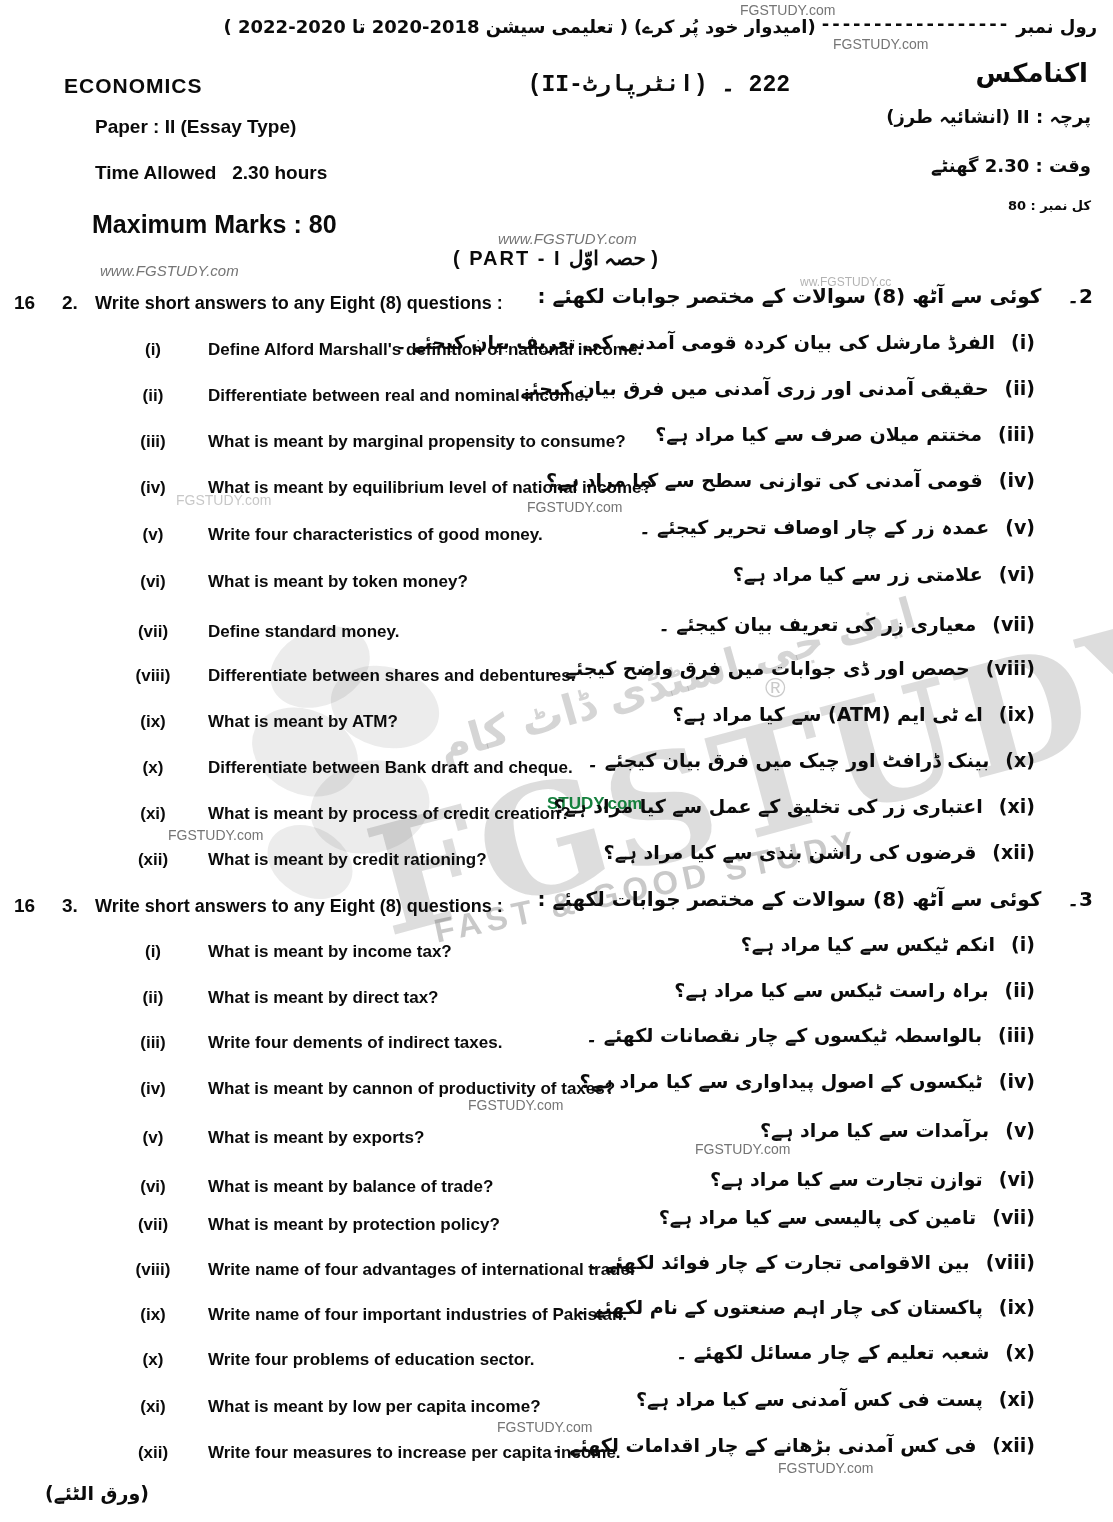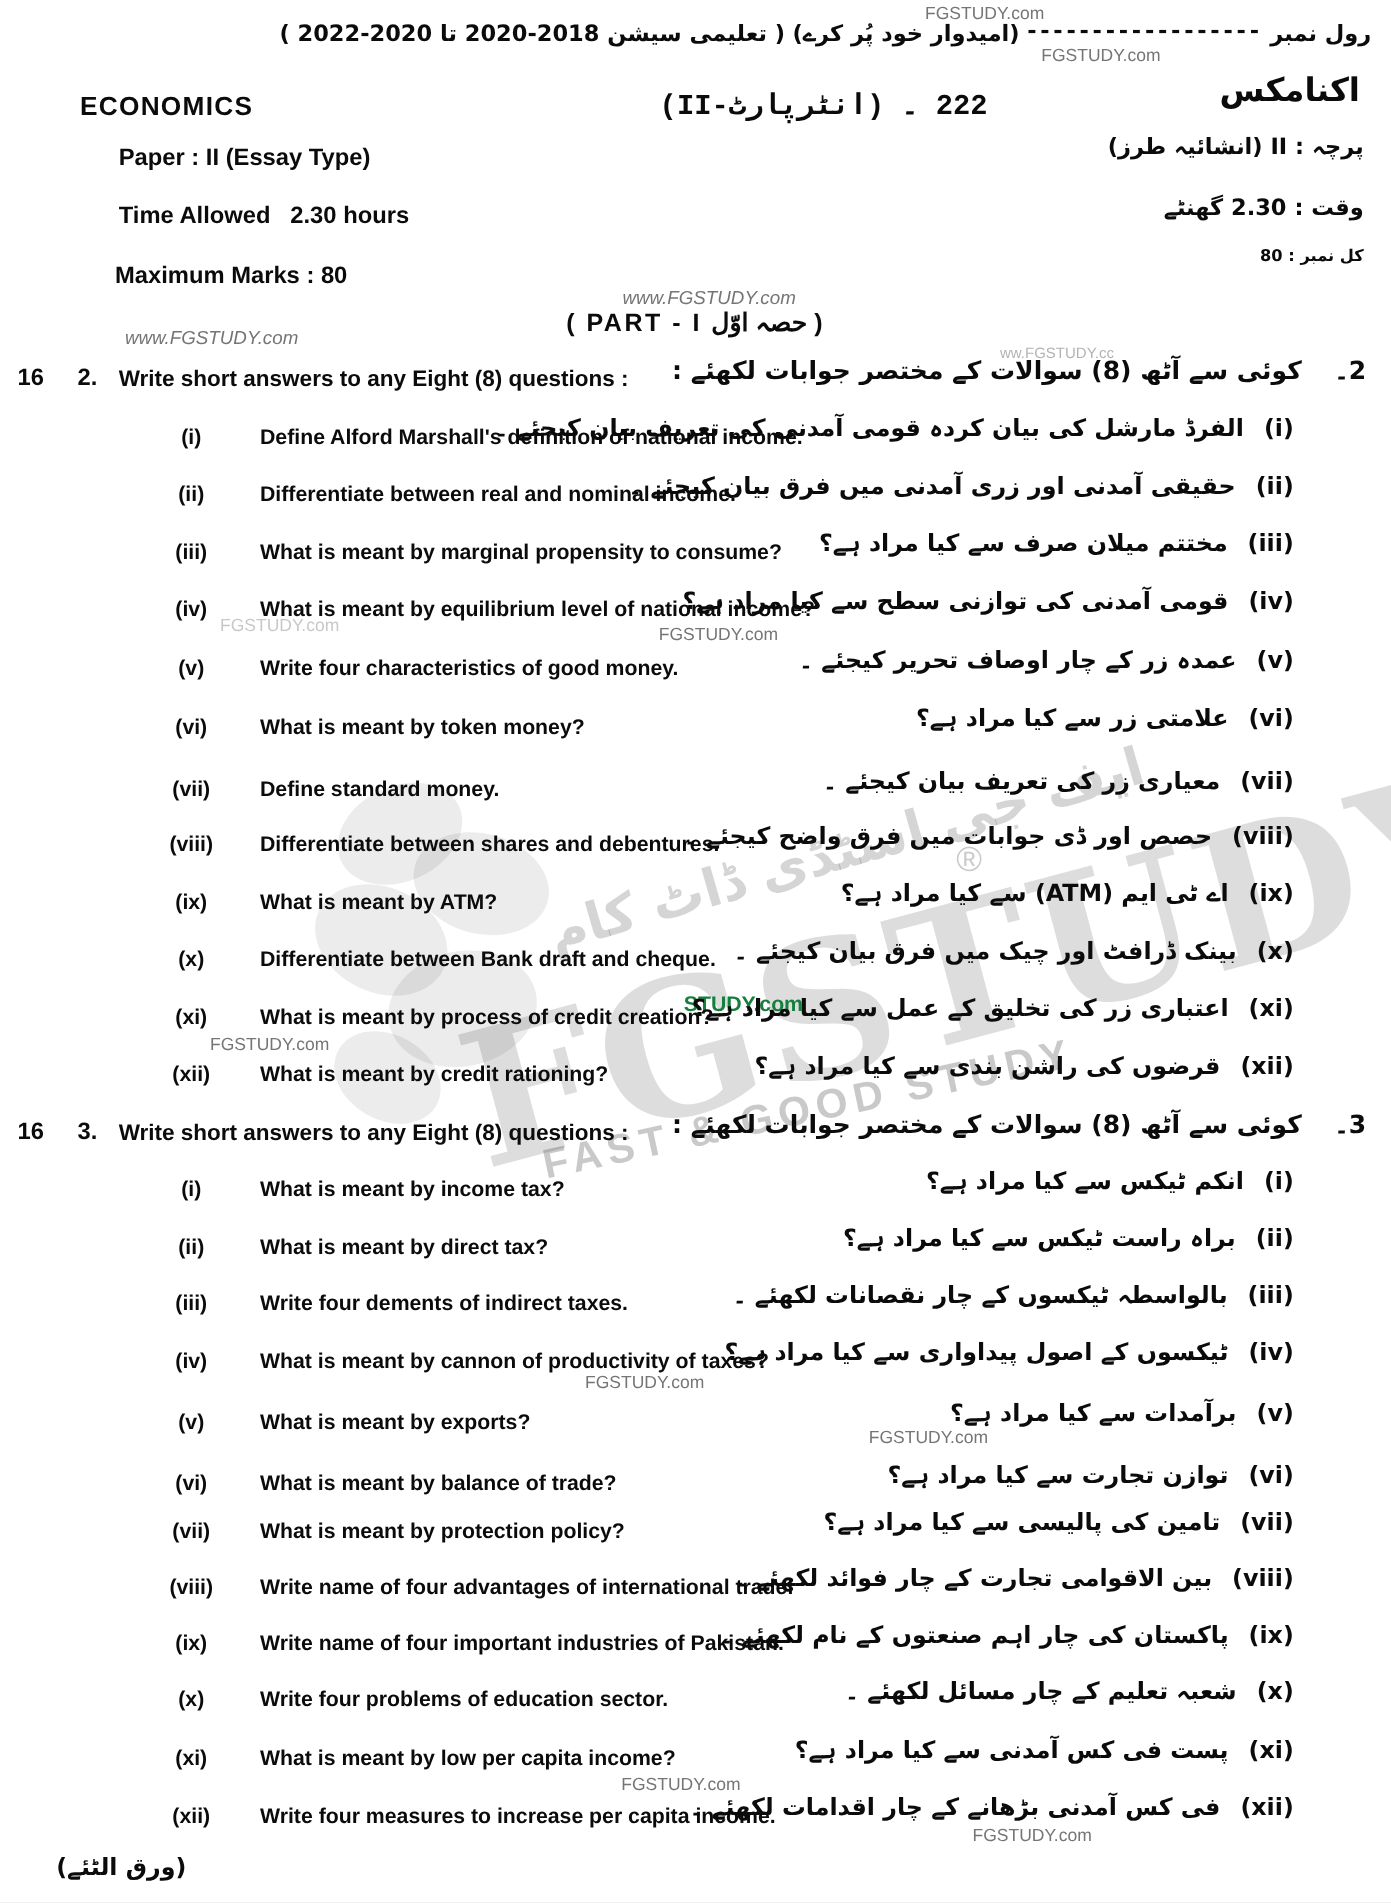--- a/index.html
+++ b/index.html
@@ -17,21 +17,21 @@
   .roll-line{top:16px;left:70px;right:16px;direction:rtl;font-size:18px;
              display:flex;align-items:baseline;gap:6px;white-space:nowrap;}
   .roll-dashes{letter-spacing:3px;font-weight:700;position:relative;top:-3px;}
   .subject-en{left:64px;top:74px;font-size:21px;letter-spacing:1px;}
   .code-line{right:323px;top:70px;font-size:23px;font-family:Liberation Mono, monospace;}
   .subject-ur{right:25px;top:58px;font-size:26px;}
   .paper-en{left:95px;top:116px;font-size:19px;}
   .paper-ur{right:22px;top:106px;font-size:18px;}
   .time-en{left:95px;top:162px;font-size:19px;}
   .time-ur{right:22px;top:155px;font-size:18px;}
-  .marks-en{left:92px;top:210px;font-size:19px;}
+  .marks-en{left:92px;top:210px;font-size:25px;}
   .marks-ur{right:22px;top:198px;font-size:13px;}
   .part-title{left:0;right:0;top:246px;text-align:center;font-size:20px;letter-spacing:2px;}
 
   
   .qhead{left:0;right:0;height:30px;z-index:2;}
   .qhead .qmarks{position:absolute;left:14px;top:0;font-size:19px;}
   .qhead .qnum-en{position:absolute;left:62px;top:0;font-size:19px;}
   .qhead .qtitle-en{position:absolute;left:95px;top:1px;font-size:18px;}
   .qhead .qhead-ur{position:absolute;right:20px;top:-8px;font-size:20px;
                    display:flex;direction:rtl;align-items:baseline;gap:26px;white-space:nowrap;}

